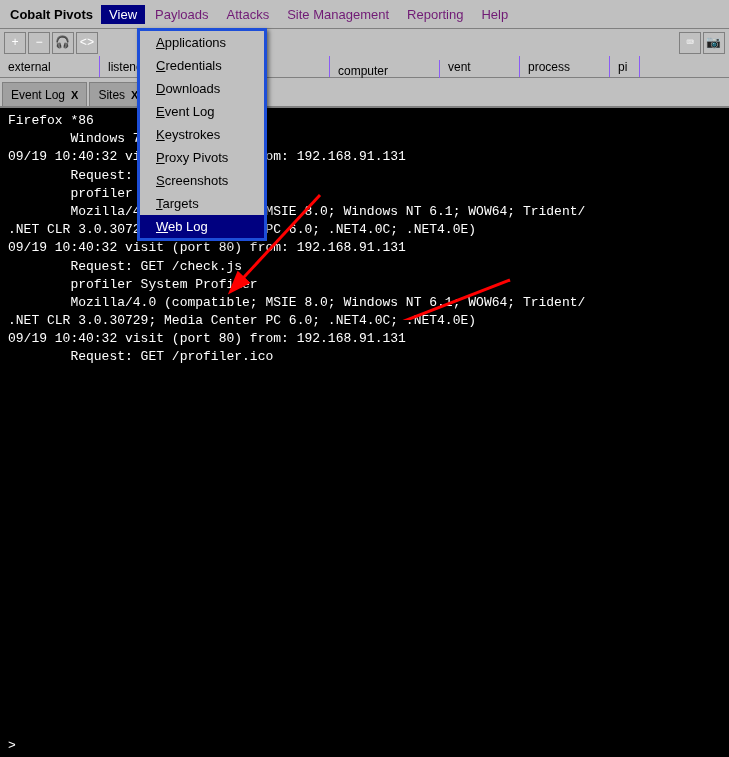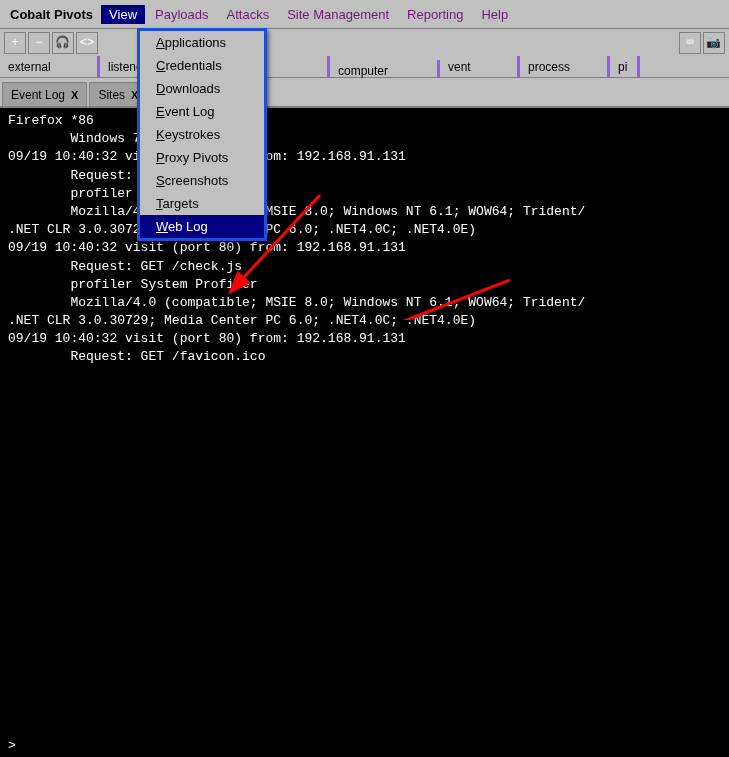--- a/index.html
+++ b/index.html
@@ -68,21 +68,21 @@
       display: flex;
       height: 22px;
       align-items: center;
       border-bottom: 1px solid #808080;
     }
     .table-col {
       font-size: 12px;
       color: #000;
       padding: 2px 8px;
       font-family: Arial, sans-serif;
-      border-right: 3px solid #8b5cf6;
+      border-right: 1px solid #8b5cf6;
       height: 100%;
       display: flex;
       align-items: center;
     }
 
     
     .dropdown {
       position: absolute;
       top: 28px;
       left: 118px;
@@ -270,18 +270,18 @@
     <span class="log-line">        Mozilla/4.0 (compatible; MSIE 8.0; Windows NT 6.1; WOW64; Trident/</span>
     <span class="log-line">.NET CLR 3.0.30729; Media Center PC 6.0; .NET4.0C; .NET4.0E)</span>
     <span class="log-line"></span>
     <span class="log-line">09/19 10:40:32 visit (port 80) from: 192.168.91.131</span>
     <span class="log-line">        Request: GET /check.js</span>
     <span class="log-line">        profiler System Profiler</span>
     <span class="log-line">        Mozilla/4.0 (compatible; MSIE 8.0; Windows NT 6.1; WOW64; Trident/</span>
     <span class="log-line">.NET CLR 3.0.30729; Media Center PC 6.0; .NET4.0C; .NET4.0E)</span>
     <span class="log-line"></span>
     <span class="log-line">09/19 10:40:32 visit (port 80) from: 192.168.91.131</span>
-    <span class="log-line">        Request: GET /favicon.ico</span>
+    <span class="log-line">        Request: GET /profiler.ico</span>
   </div>
   <div class="cursor-line">
     <span>&gt; </span>
   </div>
 </div>
 
 </body></html>

